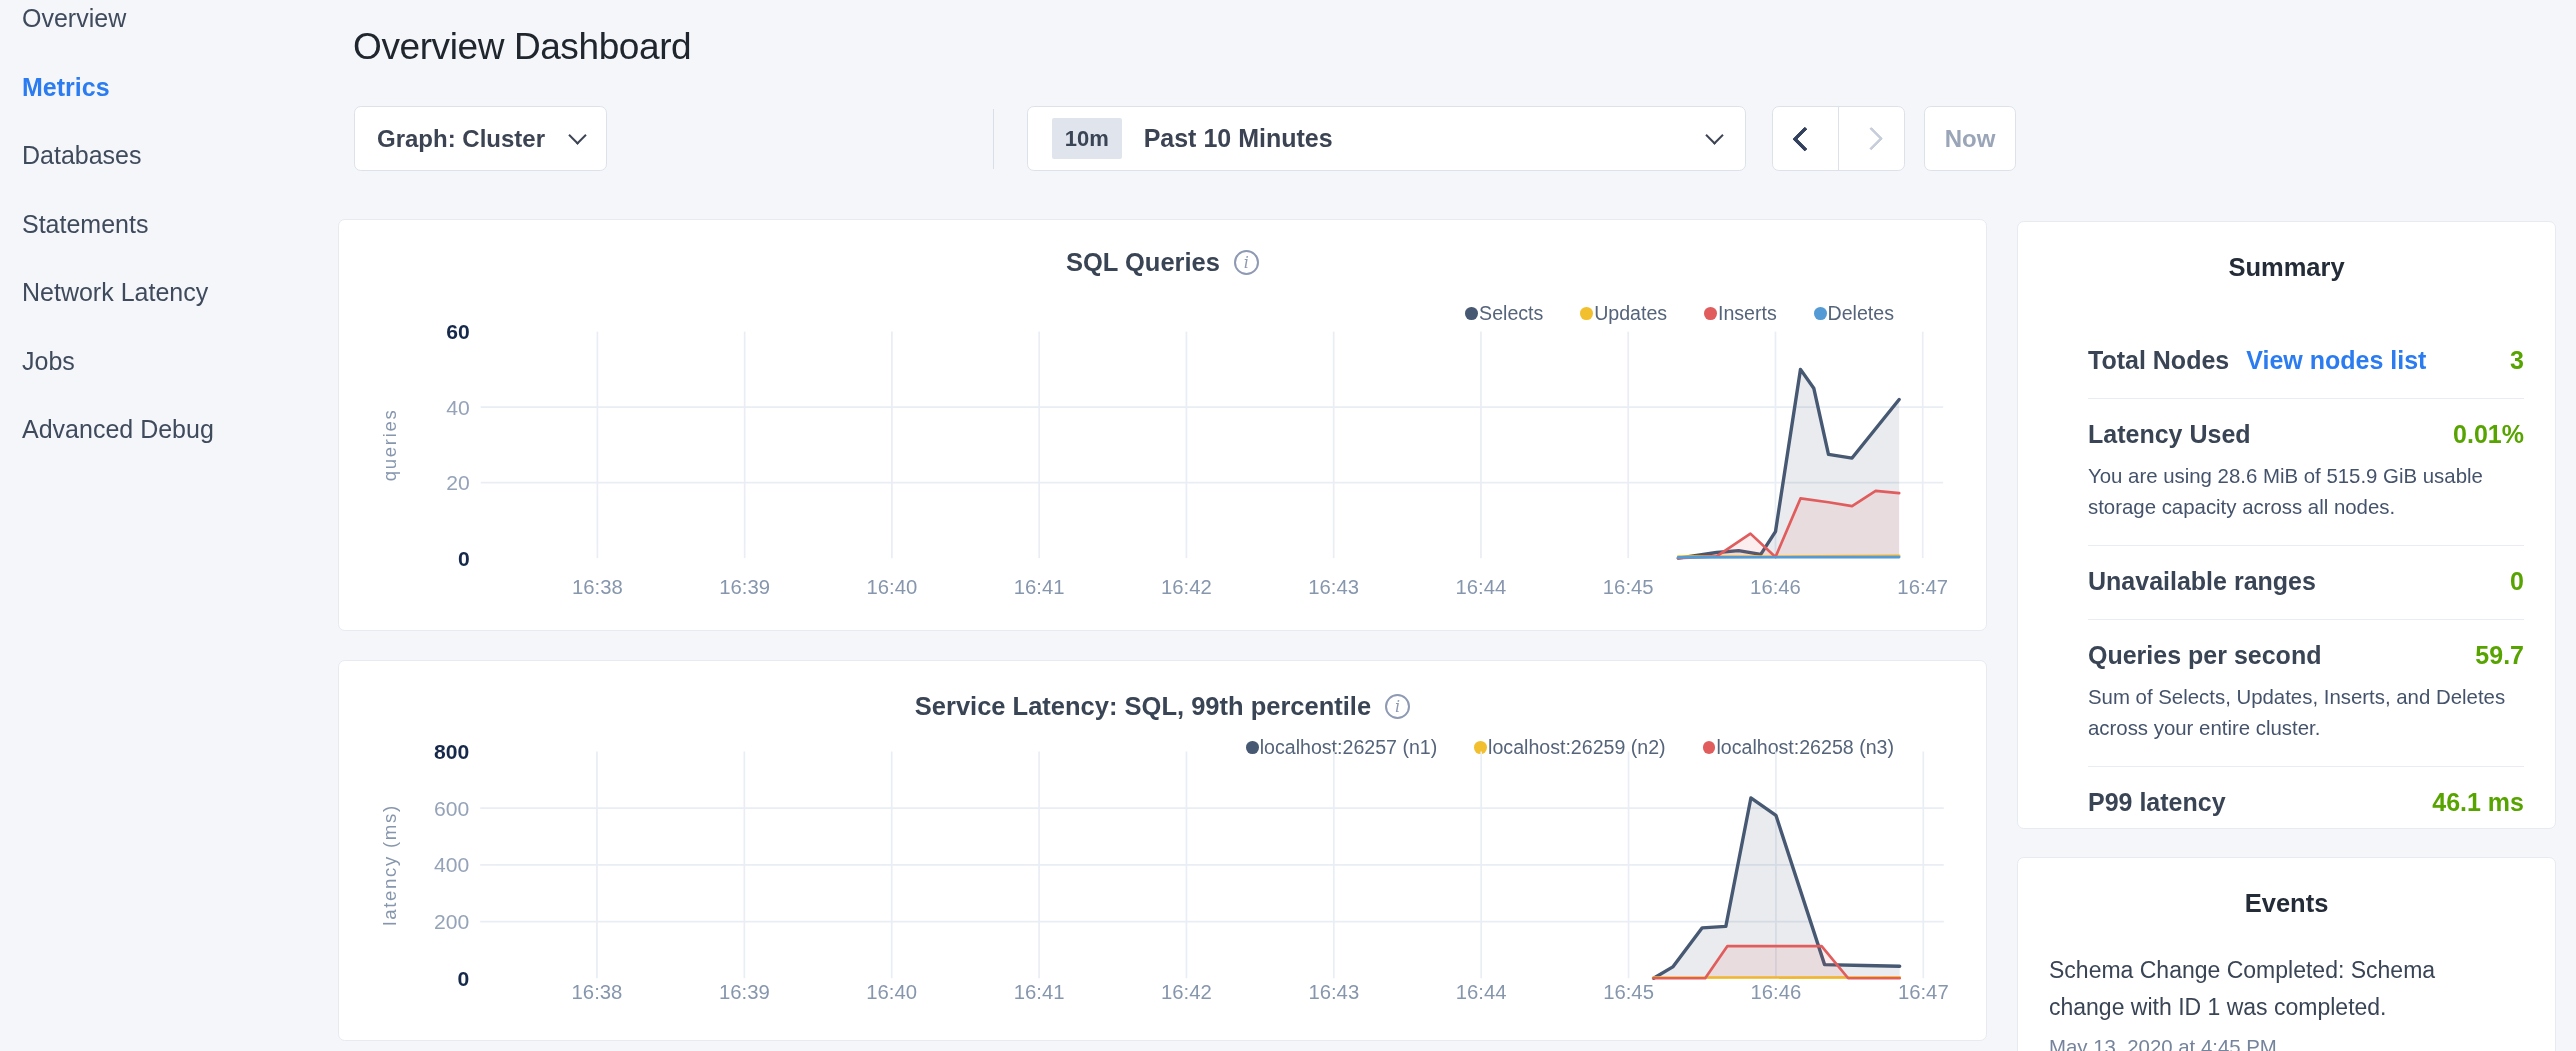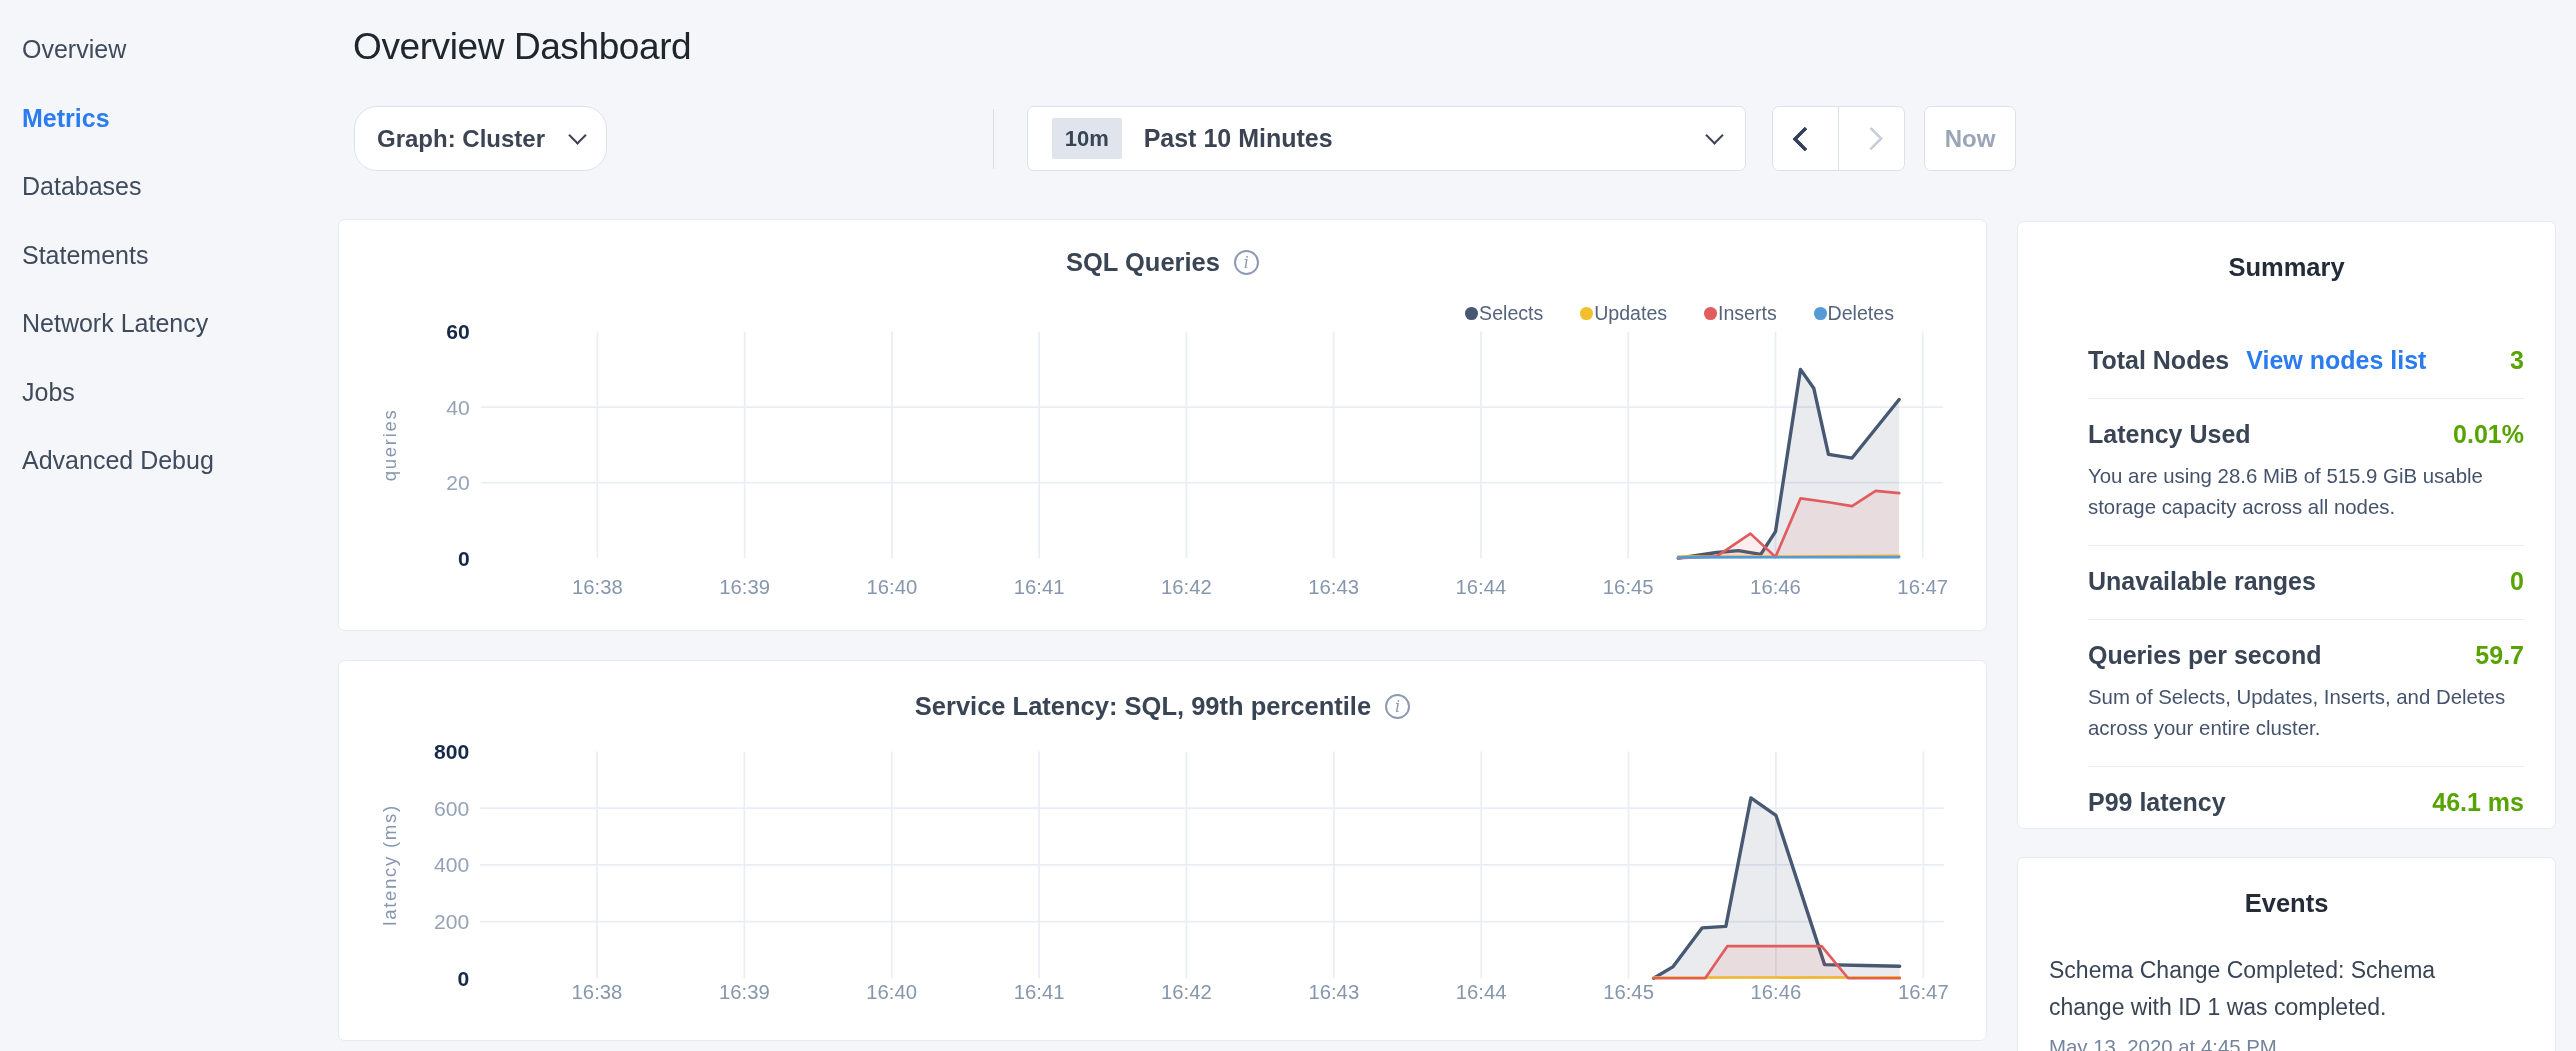--- a/index.html
+++ b/index.html
@@ -5,34 +5,34 @@
   html,body{margin:0;padding:0;}
   body{
     width:2576px;height:1051px;overflow:hidden;position:relative;
     background:#f4f6fa;
     font-family:"Liberation Sans","DejaVu Sans",sans-serif;
     color:#394455;
   }
   #app{position:absolute;inset:0;}
 
   
-  .sidebar{position:absolute;left:0;top:0;width:340px;height:1051px;padding:37px 0 0 22px;box-sizing:border-box;}
+  .sidebar{position:absolute;left:0;top:0;width:340px;height:1051px;padding:6px 0 0 22px;box-sizing:border-box;}
   .nav-item{font-size:25px;line-height:25.5px;margin-bottom:43px;color:#3f4b5c;cursor:pointer;}
   .nav-item.active{color:#2b7cf0;font-weight:700;}
 
   
   .page-title{position:absolute;left:353px;top:25.5px;font-size:37px;font-weight:400;color:#20262e;letter-spacing:-0.4px;}
 
   
   .btn{
     position:absolute;top:106px;height:65px;background:#fff;
     border:1.7px solid #dde2ea;border-radius:6.8px;box-sizing:border-box;
     display:flex;align-items:center;font-size:24px;font-weight:700;color:#3c4454;cursor:pointer;
   }
-  .dd1{left:354px;width:253px;padding:0 22px;justify-content:space-between;border-radius:23px;}
+  .dd1{left:354px;width:253px;padding:0 22px;justify-content:space-between;}
   .dd2{left:650px;width:299px;padding:0 22px;justify-content:space-between;}
   .chev-down{width:11px;height:11px;border-right:2.6px solid #3c4454;border-bottom:2.6px solid #3c4454;transform:rotate(45deg);margin-top:-5.1px;flex:none;}
   .toolbar-divider{position:absolute;left:993px;top:109px;width:0.9px;height:60px;background:#d9dee8;}
   .time-picker{left:1027px;width:719px;padding:0 24px;font-weight:700;}
   .time-badge{background:#e0e4ed;border-radius:2px;padding:7.7px 12.8px;font-size:22px;font-weight:700;color:#394455;flex:none;}
   .time-label{margin-left:22px;font-size:25px;}
   .time-picker .chev-down{margin-left:auto;}
   .pager{left:1772px;width:133px;padding:0;}
   .pager .half{width:50%;height:100%;display:flex;align-items:center;justify-content:center;box-sizing:border-box;}
   .pager .half:first-child{border-right:0.9px solid #dde2ea;}
@@ -168,20 +168,34 @@
         <polyline points="1579.6,400.0 1624.9,397.8 1665.0,371.0 1694.6,398.7 1724.2,329.4 1757.3,333.9 1785.2,338.4 1813.1,320.5 1840.9,323.2" fill="none" stroke="#e15d5d" stroke-width="3.2" stroke-linejoin="round" stroke-linecap="round"></polyline>
         <polyline points="1579.6,399.1 1840.9,398.7" fill="none" stroke="#549bd5" stroke-width="3.2" stroke-linejoin="round" stroke-linecap="round"></polyline>
       </svg>
   </div>
 
   <div class="card chart-card-2">
     <div class="chart-title-row" style="top:31px;">
       <span class="chart-title">Service Latency: SQL, 99th percentile</span>
       <span class="info-icon">i</span>
     </div>
+    <div class="legend" style="top:75px;" id="legend-1">
+        <span class="legend-item">
+          <span class="legend-dot" style="background: rgb(71, 88, 114);"></span>
+          <span>localhost:26257 (n1)</span>
+        </span>
+        <span class="legend-item">
+          <span class="legend-dot" style="background: rgb(242, 192, 46);"></span>
+          <span>localhost:26259 (n2)</span>
+        </span>
+        <span class="legend-item">
+          <span class="legend-dot" style="background: rgb(225, 93, 93);"></span>
+          <span>localhost:26258 (n3)</span>
+        </span>
+      </div>
     <svg class="plot" id="plot-1" viewBox="0 0 1939 448">
         <line x1="301" y1="107" x2="301" y2="375" stroke="#e9edf4" stroke-width="2"></line>
         <text x="301" y="399" text-anchor="middle" font-size="24" fill="#8696ad">16:38</text>
         <line x1="475.2" y1="107" x2="475.2" y2="375" stroke="#e9edf4" stroke-width="2"></line>
         <text x="475.2" y="399" text-anchor="middle" font-size="24" fill="#8696ad">16:39</text>
         <line x1="649.4" y1="107" x2="649.4" y2="375" stroke="#e9edf4" stroke-width="2"></line>
         <text x="649.4" y="399" text-anchor="middle" font-size="24" fill="#8696ad">16:40</text>
         <line x1="823.5999999999999" y1="107" x2="823.5999999999999" y2="375" stroke="#e9edf4" stroke-width="2"></line>
         <text x="823.5999999999999" y="399" text-anchor="middle" font-size="24" fill="#8696ad">16:41</text>
         <line x1="997.8" y1="107" x2="997.8" y2="375" stroke="#e9edf4" stroke-width="2"></line>

